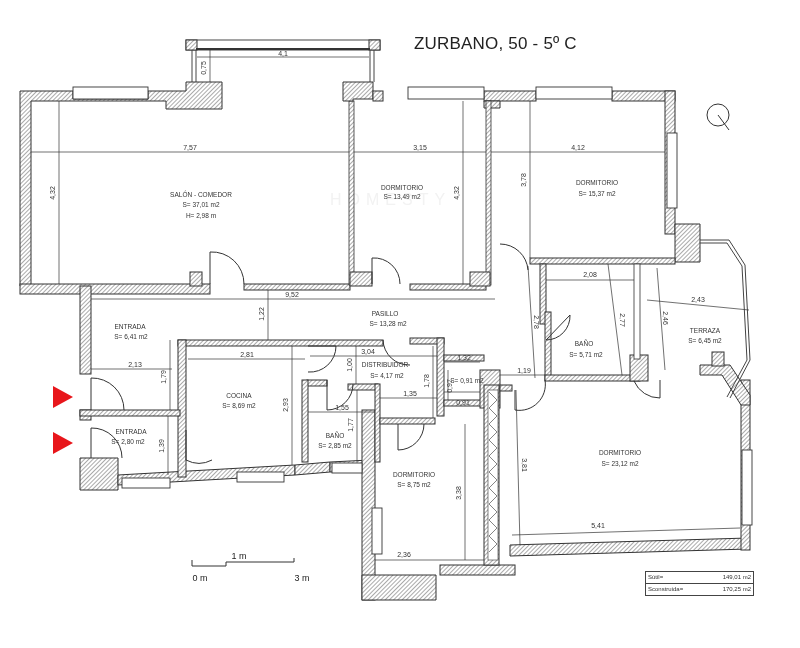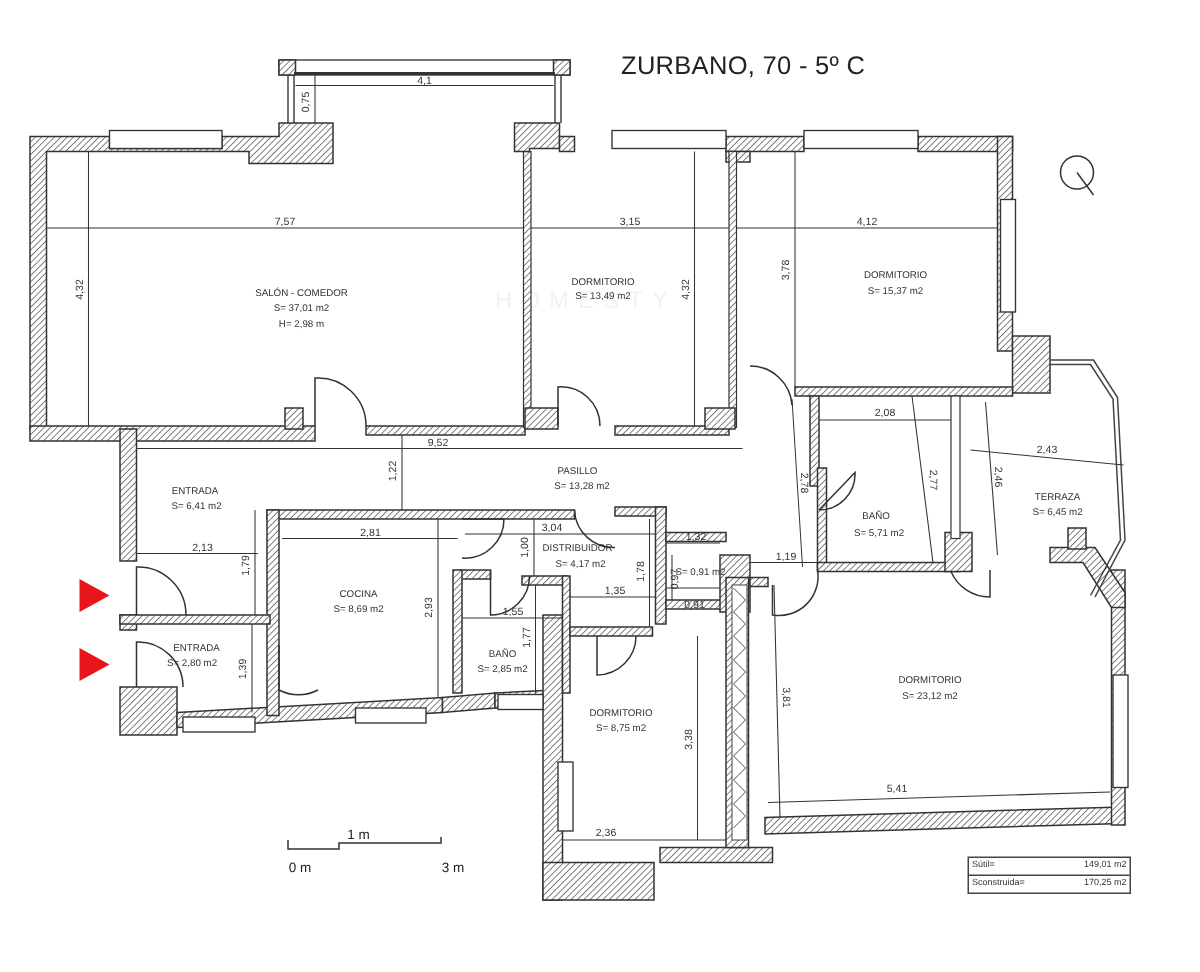--- a/index.html
+++ b/index.html
@@ -19,21 +19,21 @@
     .watermark { font-size: 16px; fill: #f2f2f2; letter-spacing: 6px; }
     .scale-text { font-size: 9px; fill: #222; }
     .summary-box { position: absolute; left: 645px; top: 571px; width: 107px; border: 1px solid #444; font-size: 6px; color: #333; }
     .summary-row { display: flex; justify-content: space-between; padding: 1px 2px; height: 9px; line-height: 9px; }
     .summary-row + .summary-row { border-top: 1px solid #444; }
     .arrow { position: absolute; width: 0; height: 0; border-top: 11px solid transparent; border-bottom: 11px solid transparent; border-left: 20px solid #e8161b; }
   </style>
 </head>
 <body>
 
-<div class="title">ZURBANO, 70 - 5º C</div>
+<div class="title">ZURBANO, 50 - 5º C</div>
 
 <svg id="plan" viewBox="0 0 800 648" xmlns="http://www.w3.org/2000/svg">
   <defs>
     <pattern id="hatch" patternUnits="userSpaceOnUse" width="3" height="3" patternTransform="rotate(45)">
       <rect width="3" height="3" fill="#fff"></rect>
       <line x1="0" y1="0" x2="0" y2="3" stroke="#555" stroke-width="1"></line>
     </pattern>
   </defs>
 
   <text x="330" y="205" class="watermark">HOMESTY</text>

